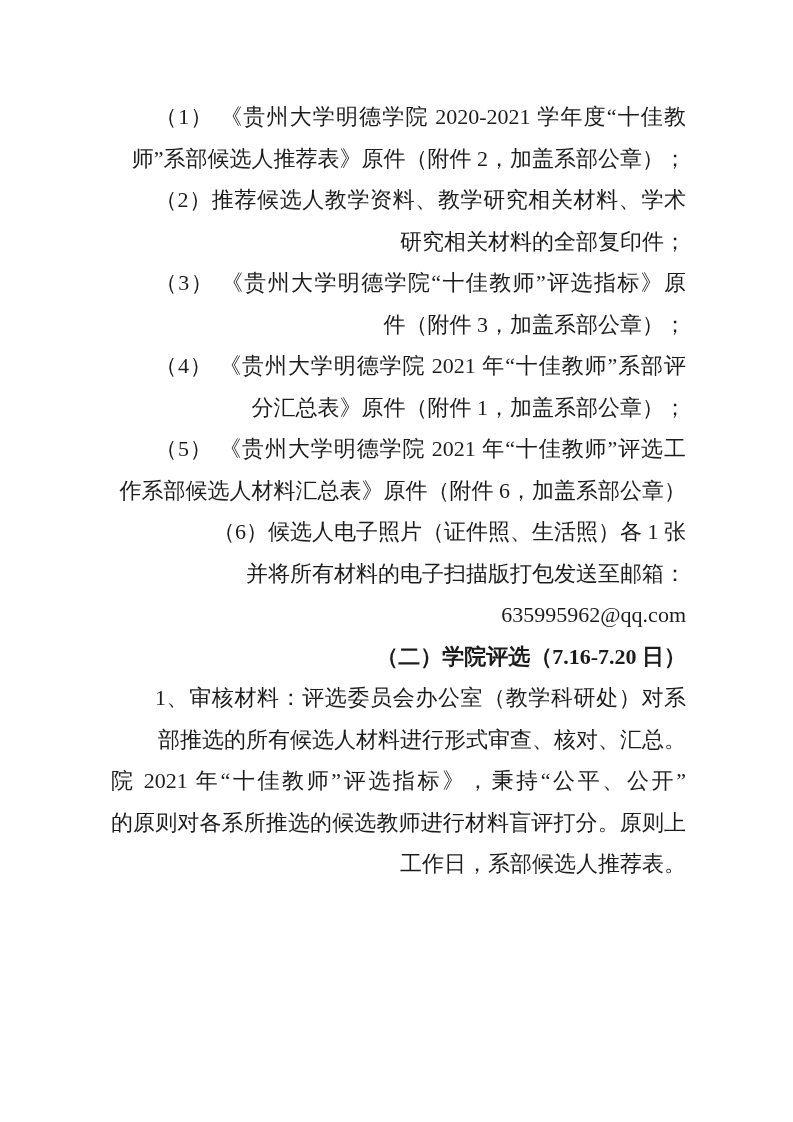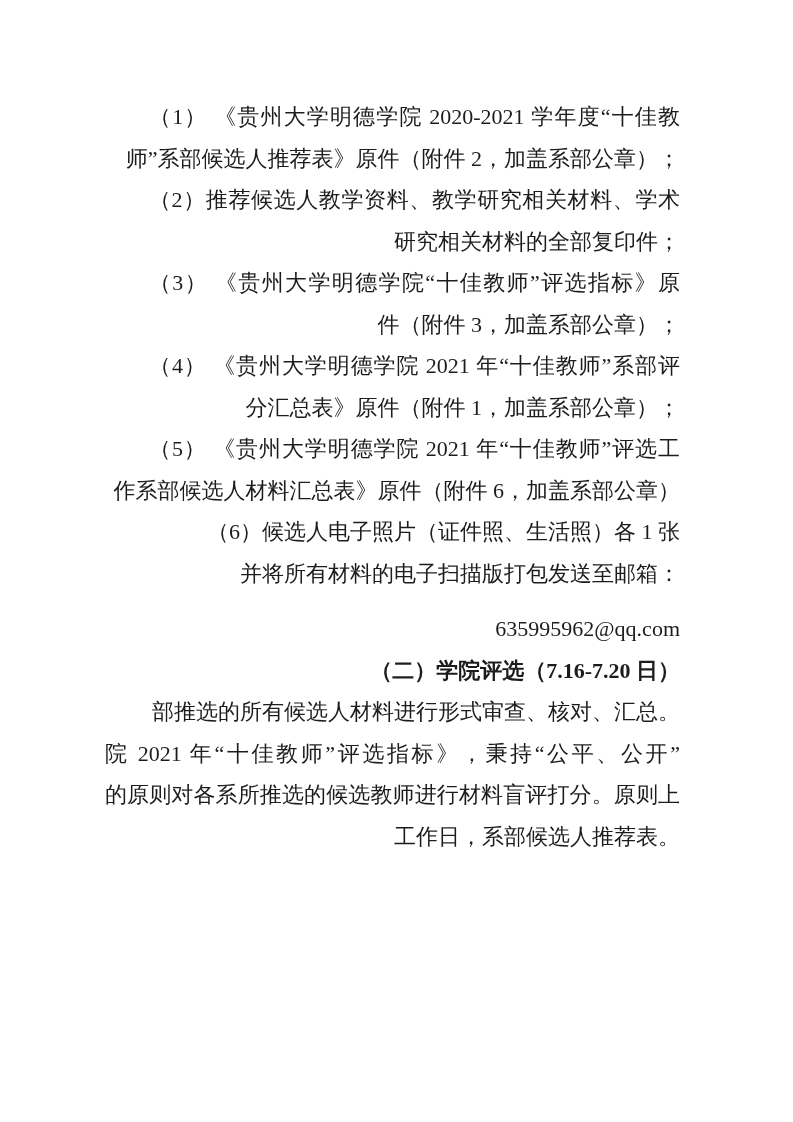--- a/index.html
+++ b/index.html
@@ -11,42 +11,42 @@
     position: relative;
     width: 793px;
     height: 1122px;
     background: #ffffff;
     overflow: hidden;
     font-family: "Liberation Serif", "DejaVu Serif", serif;
     color: #1c1c1c;
   }
   .doc {
     position: absolute;
-    left: 105px;
+    left: 111px;
     top: 96px;
     width: 575px;
     font-size: 22px;
     line-height: 41.5px;
   }
   .line {
     margin: 0;
     padding: 0;
     text-align: right;
     letter-spacing: 0;
   }
   
   .stretch {
     text-align: justify;
     text-align-last: justify;
     text-justify: inter-ideograph;
   }
   
   .k-indent { text-indent: 44px; }
   
-  .k-email  { text-indent: 61px; margin-top: 14px; }
+  .k-email  { text-indent: 61px; }
   
   .k-heading { font-weight: 700; }
 </style>
 </head>
 <body>
 
 <main class="page">
   <section class="doc" id="doc">
       <p class="line k-indent stretch">（1） 《贵州大学明德学院 2020-2021 学年度“十佳教</p>
       <p class="line k-flush">师”系部候选人推荐表》原件（附件 2，加盖系部公章）；</p>
@@ -55,18 +55,19 @@
       <p class="line k-indent stretch">（3） 《贵州大学明德学院“十佳教师”评选指标》原</p>
       <p class="line k-flush">件（附件 3，加盖系部公章）；</p>
       <p class="line k-indent stretch">（4） 《贵州大学明德学院 2021 年“十佳教师”系部评</p>
       <p class="line k-flush">分汇总表》原件（附件 1，加盖系部公章）；</p>
       <p class="line k-indent stretch">（5） 《贵州大学明德学院 2021 年“十佳教师”评选工</p>
       <p class="line k-flush">作系部候选人材料汇总表》原件（附件 6，加盖系部公章）</p>
       <p class="line k-indent">（6）候选人电子照片（证件照、生活照）各 1 张</p>
       <p class="line k-indent">并将所有材料的电子扫描版打包发送至邮箱：</p>
       <p class="line k-email">635995962@qq.com</p>
       <p class="line k-heading">（二）学院评选（7.16-7.20 日）</p>
+      <p class="line k-indent stretch">1、审核材料：评选委员会办公室（教学科研处）对系</p>
       <p class="line k-flush">部推选的所有候选人材料进行形式审查、核对、汇总。</p>
       <p class="line k-flush stretch">院 2021 年“十佳教师”评选指标》，秉持“公平、公开”</p>
       <p class="line k-flush stretch">的原则对各系所推选的候选教师进行材料盲评打分。原则上</p>
       <p class="line k-flush">工作日，系部候选人推荐表。</p>
     </section>
 </main>
 
 </body></html>

